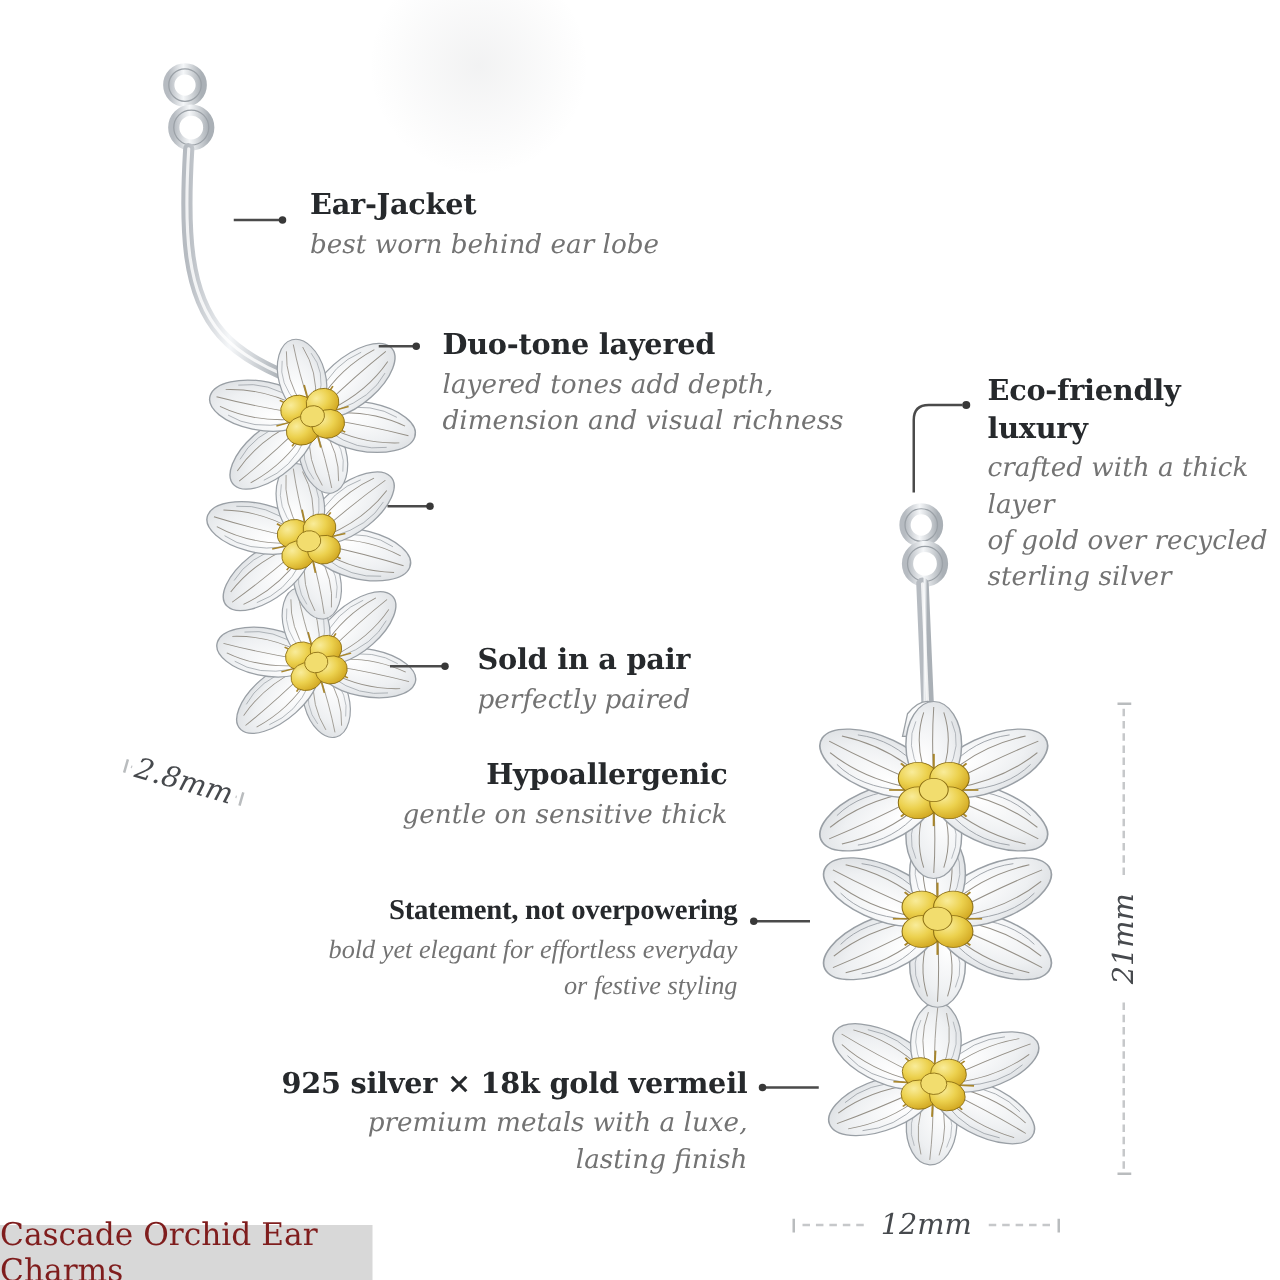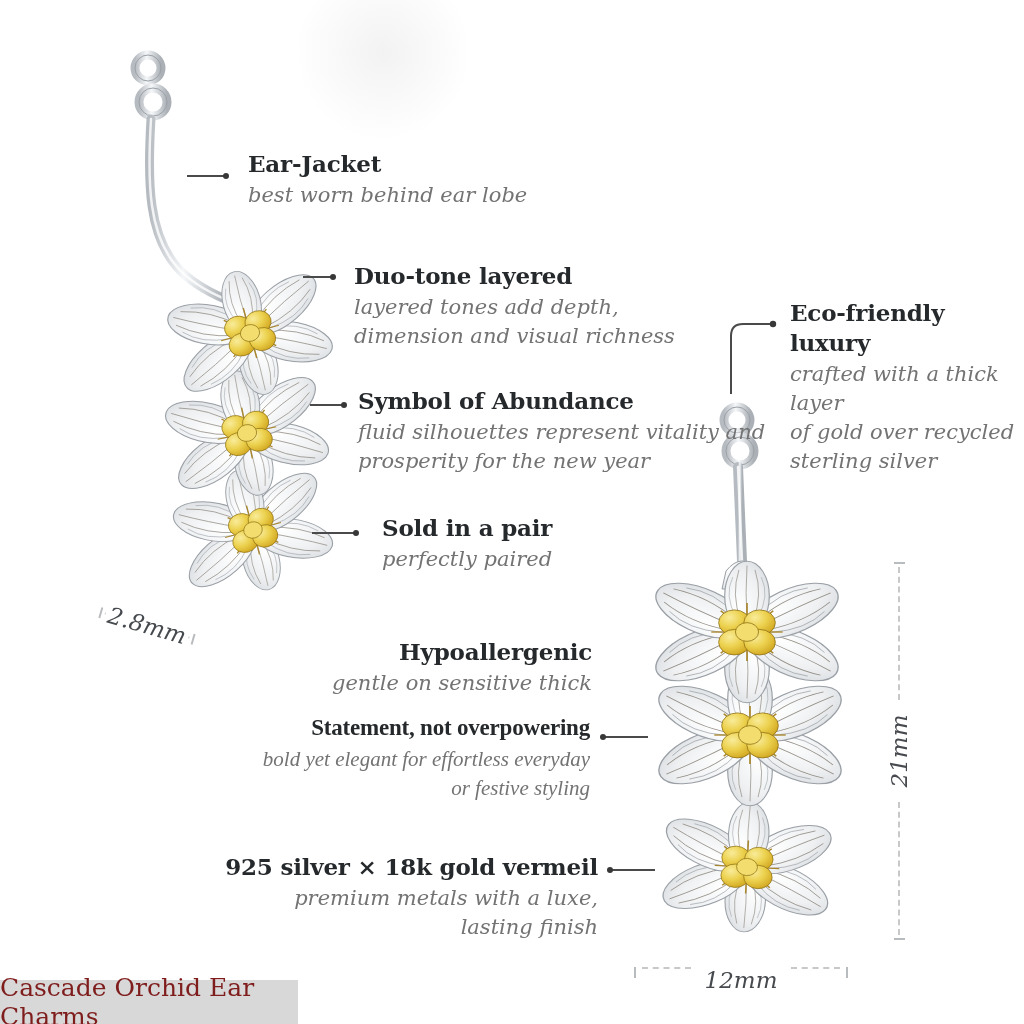--- a/index.html
+++ b/index.html
@@ -50,21 +50,21 @@
   .meas-21{
     position:absolute;left:884px;top:562px;height:378px;width:30px;
     display:flex;flex-direction:column;align-items:center;gap:3px;
   }
   .meas-21 .vlabel{
     height:96px;width:30px;display:flex;align-items:center;justify-content:center;flex:none;
   }
   .meas-21 .vlabel span{transform:rotate(-90deg);}
   .meas-12{
     position:absolute;left:634px;top:967px;width:214px;
-    display:flex;align-items:flex-start;gap:6px;
+    display:flex;align-items:center;gap:6px;
   }
   .meas-12 .meas-label{margin:0 8px;}
   
   .product-label{
     position:absolute;left:0;top:980px;width:298px;height:44px;
     background:#d8d8d8;display:flex;align-items:center;justify-content:center;
     font-size:25px;color:#7f1d1d;
   }
 </style>
 </head>
@@ -182,32 +182,27 @@
     <div class="title">Ear-Jacket</div>
     <div class="desc">best worn behind ear lobe</div>
   </div>
 
   <div class="callout" style="left:354px;top:261px;">
     <div class="title">Duo-tone layered</div>
     <div class="desc">layered tones add depth,
 dimension and visual richness</div>
   </div>
 
-  <div class="callout" style="left:358px;top:386px;">
-    <div class="title">Symbol of Abundance</div>
-    <div class="desc">fluid silhouettes represent vitality and
-prosperity for the new year</div>
-  </div>
 
   <div class="callout" style="left:382px;top:513px;">
     <div class="title">Sold in a pair</div>
     <div class="desc">perfectly paired</div>
   </div>
 
-  <div class="callout right-align" style="right:432px;top:605px;margin-top:32px;">
+  <div class="callout right-align" style="right:442px;top:605px;">
     <div class="title">Hypoallergenic</div>
     <div class="desc">gentle on sensitive thick</div>
   </div>
 
   <div class="callout right-align" style="right:434px;top:713px;font-family:Liberation Serif, serif;">
     <div class="title">Statement, not overpowering</div>
     <div class="desc">bold yet elegant for effortless everyday
 or festive styling</div>
   </div>
 

